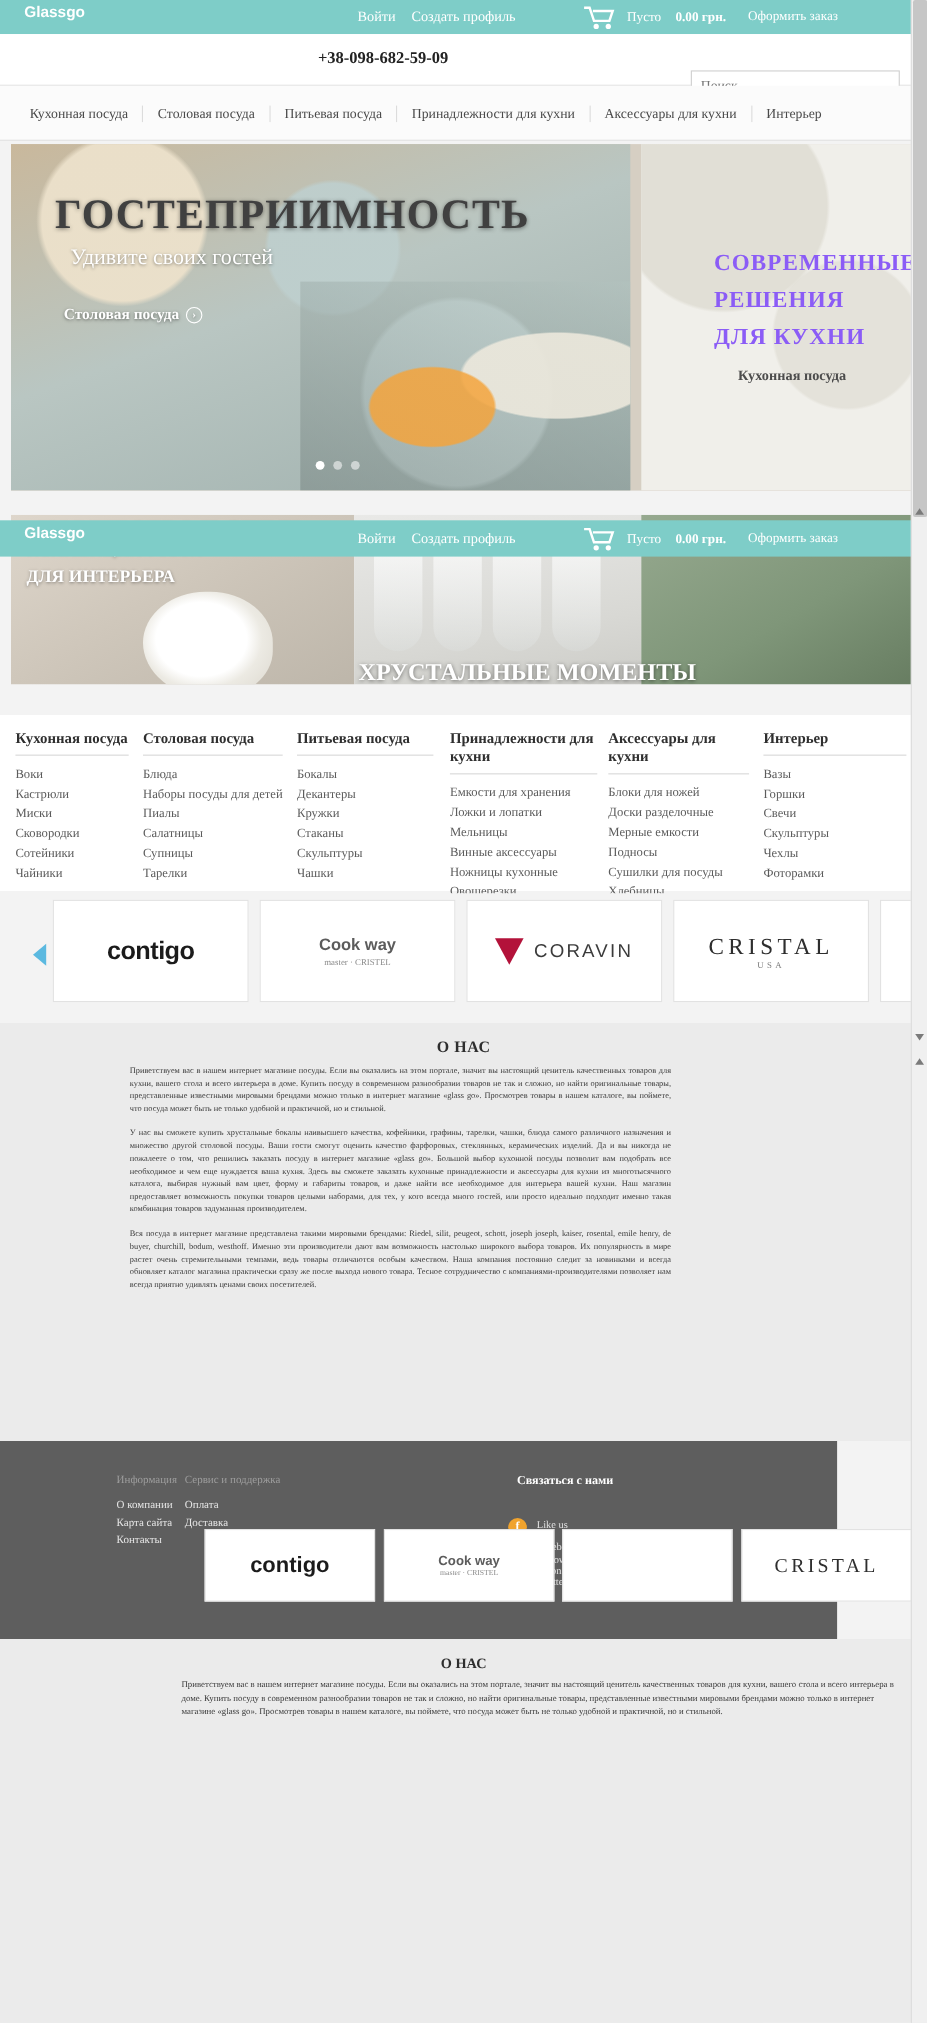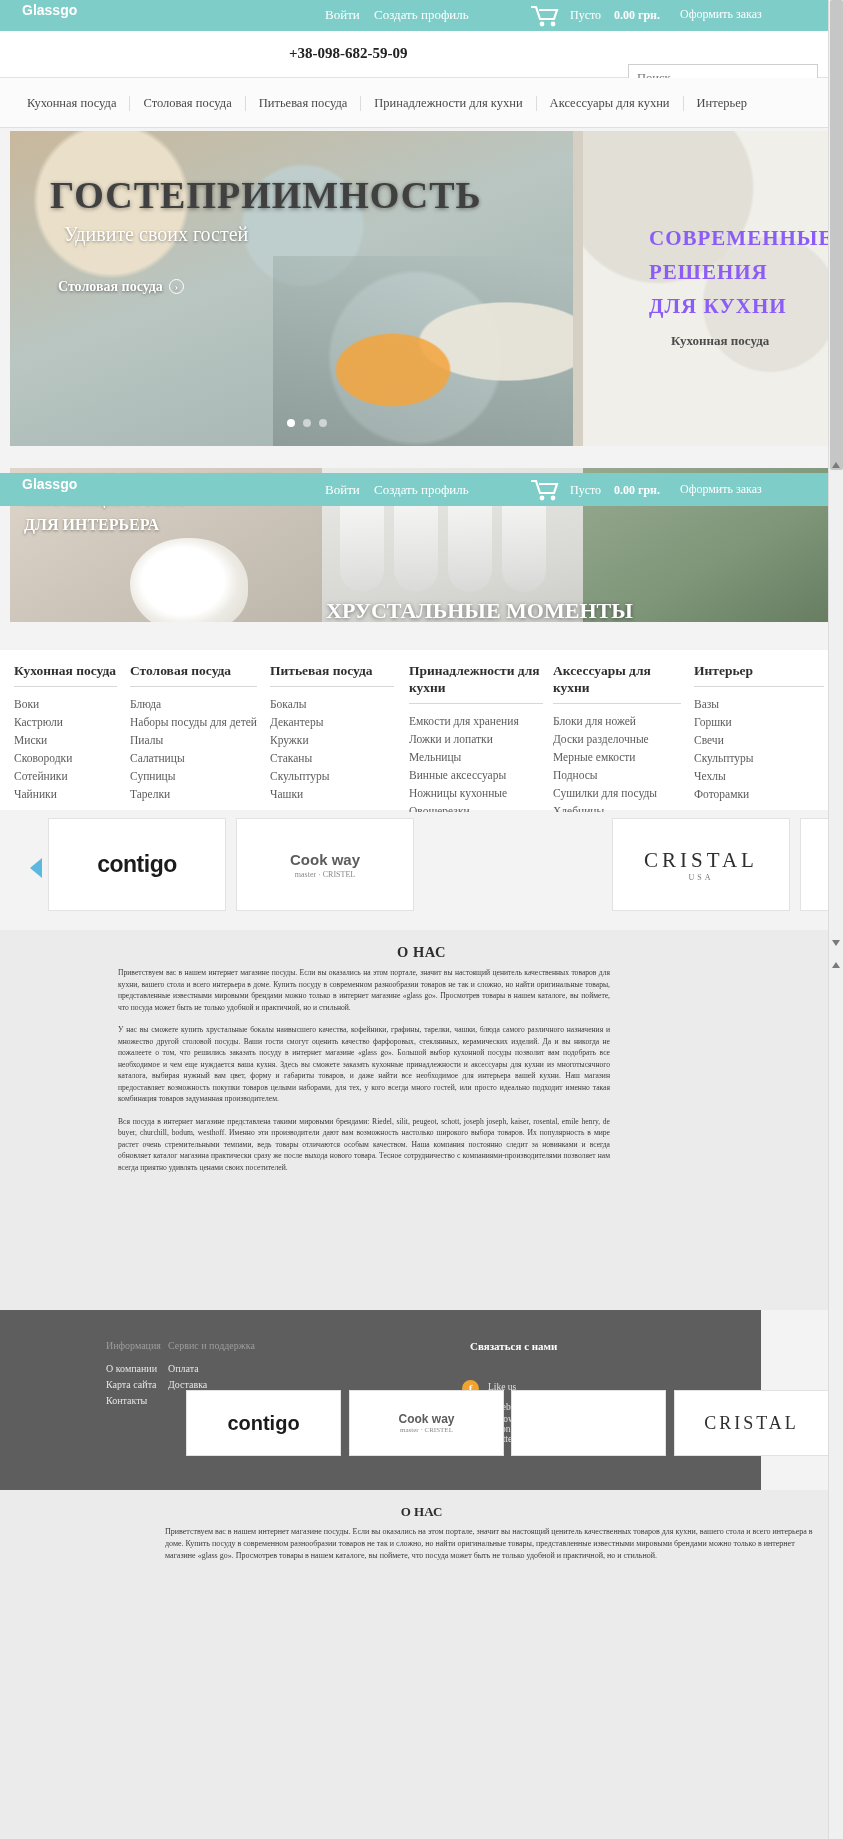--- a/index.html
+++ b/index.html
@@ -548,20 +548,24 @@
       <span class="brand-text">contigo</span>
     </div>
 
     <div class="brand-card" style="left:236px;">
       <div style="text-align:center;">
         <div style="font-family:'Liberation Sans',sans-serif;font-weight:bold;font-size:15px;color:#5c5c5c;">Cook way</div>
         <div style="font-size:8px;color:#8a8a8a;margin-top:2px;">master · CRISTEL</div>
       </div>
     </div>
 
+    <div class="brand-card" style="left:424px;">
+      <span style="display:inline-block;width:0;height:0;border-left:13px solid transparent;border-right:13px solid transparent;border-top:24px solid #b3123a;margin-right:9px;vertical-align:middle;"></span>
+      <span style="font-family:'Liberation Sans',sans-serif;font-size:17px;letter-spacing:2px;color:#3b3b3b;vertical-align:middle;">CORAVIN</span>
+    </div>
 
     <div class="brand-card" style="left:612px;">
       <div style="text-align:center;">
         <div style="font-family:'Liberation Serif',serif;font-size:21px;letter-spacing:4px;color:#2e2e2e;">CRISTAL</div>
         <div style="font-size:8px;letter-spacing:3px;color:#7a7a7a;">USA</div>
       </div>
     </div>
 
     <div class="brand-card" style="left:800px;width:178px;"></div>
   </div>

